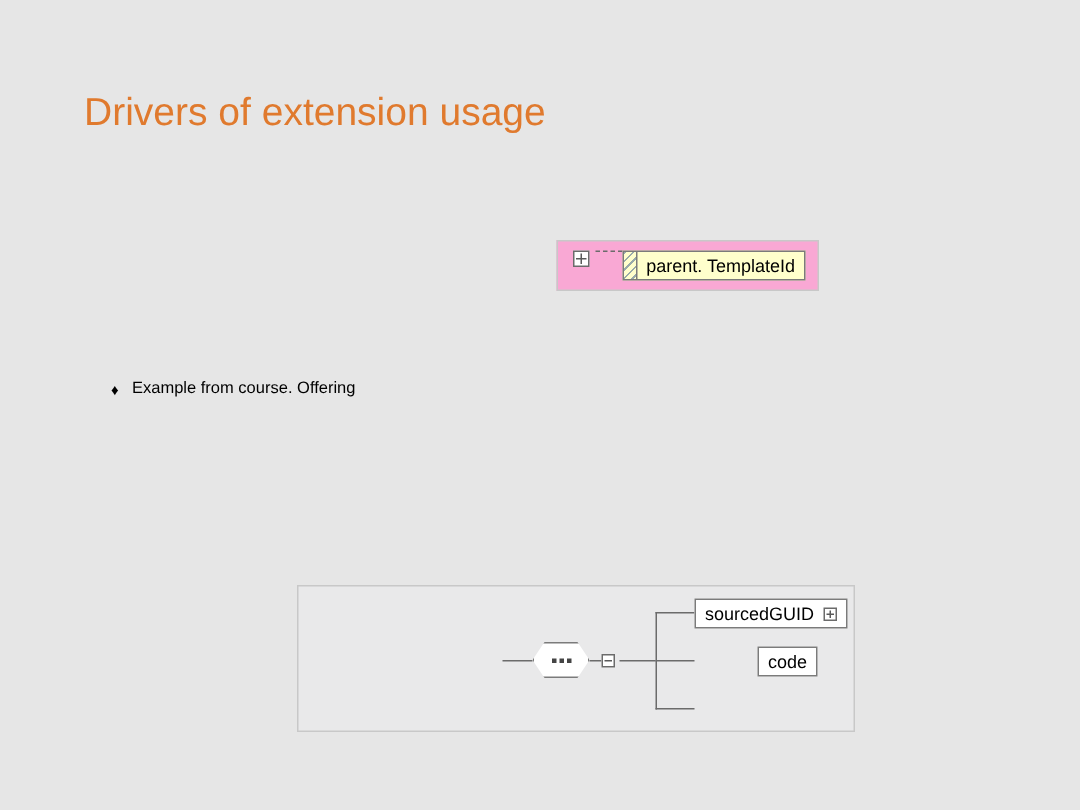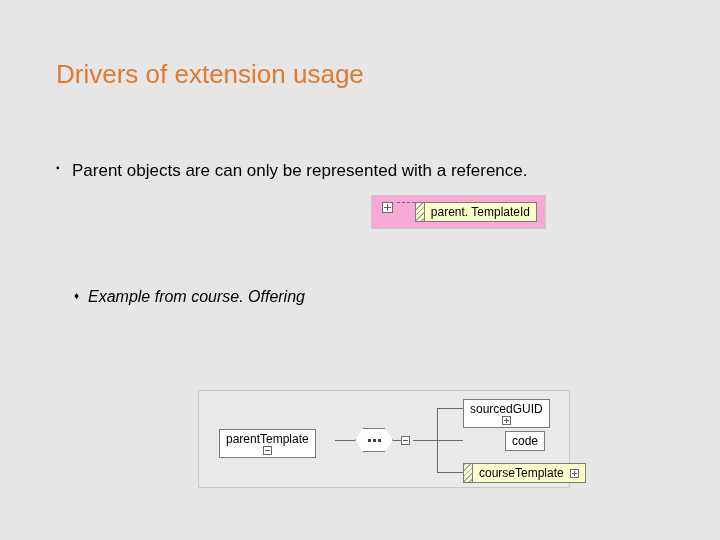--- a/index.html
+++ b/index.html
@@ -37,26 +37,25 @@
   .bullet-l1::before {
     content: "\25AA"; 
     position: absolute;
     left: 0;
     top: 2px;
     font-size: 10px;
     color: #000;
   }
   .bullet-l2 {
     position: relative;
-    font-size: 16px;
+    font-size: 11px;
     line-height: 1.3;
     padding-left: 32px;
     margin-top: 6px;
     margin-bottom: 16px;
-    font-style: italic;
   }
   .bullet-l2::before {
     content: "\2666"; 
     position: absolute;
     left: 18px;
     top: 2px;
     font-size: 10px;
     color: #000;
   }
   .spacer-mid { height: 46px; }
@@ -97,21 +96,20 @@
   .node-plain {
     background: #fff;
     border: 1px solid #7b7b7b;
     font-family: Arial, sans-serif;
     font-size: 12px;
     padding: 2px 6px;
     white-space: nowrap;
     display: flex;
     align-items: center;
     column-gap: 6px;
-    flex-direction: column;
   }
   .mini-plus, .mini-minus {
     width: 9px;
     height: 9px;
     border: 1px solid #6b6b6b;
     background: #fff;
     position: relative;
     box-sizing: border-box;
   }
   .mini-plus::before, .mini-plus::after, .mini-minus::before {
@@ -194,46 +192,39 @@
 </head>
 <body>
 
 <div class="slide">
 
   <div class="title">
     <div>Drivers of extension usage</div>
   </div>
 
   <div class="bullets">
-    <div class="bullet-l1">Parent objects are can only be represented with a reference.</div>
 
     <div class="diagram1-wrap">
       <div class="diagram1">
         <div class="lead-plus"></div>
         <div class="conn-dash" style="width:18px;"></div>
         <div class="node-box">
           <div class="hatch"></div>
           <span>parent. TemplateId</span>
         </div>
       </div>
     </div>
 
     <div class="spacer-mid"></div>
 
     <div class="bullet-l2">Example from course. Offering</div>
   </div>
 
   <div class="diagram2-box">
 
-    <div class="d2-parent">
-      <div class="node-plain">
-        <span>parentTemplate</span>
-        <div class="mini-minus"></div>
-      </div>
-    </div>
 
     <div class="d2-conn h" style="left:136px; top:49px; width:20px;"></div>
 
     <div class="d2-seqgroup">
       <div class="seq-oct">
         <div class="dot"></div>
           <div class="dot"></div>
           <div class="dot"></div>
       </div>
       <div class="conn-h" style="width:8px;"></div>
@@ -252,23 +243,16 @@
         <div class="mini-plus"></div>
       </div>
     </div>
 
     <div class="d2-code">
       <div class="node-plain">
         <span>code</span>
       </div>
     </div>
 
-    <div class="d2-course">
-      <div class="node-box">
-        <div class="hatch"></div>
-        <span>courseTemplate</span>
-        <div class="mini-plus"></div>
-      </div>
-    </div>
 
   </div>
 
 </div>
 
 </body></html>

